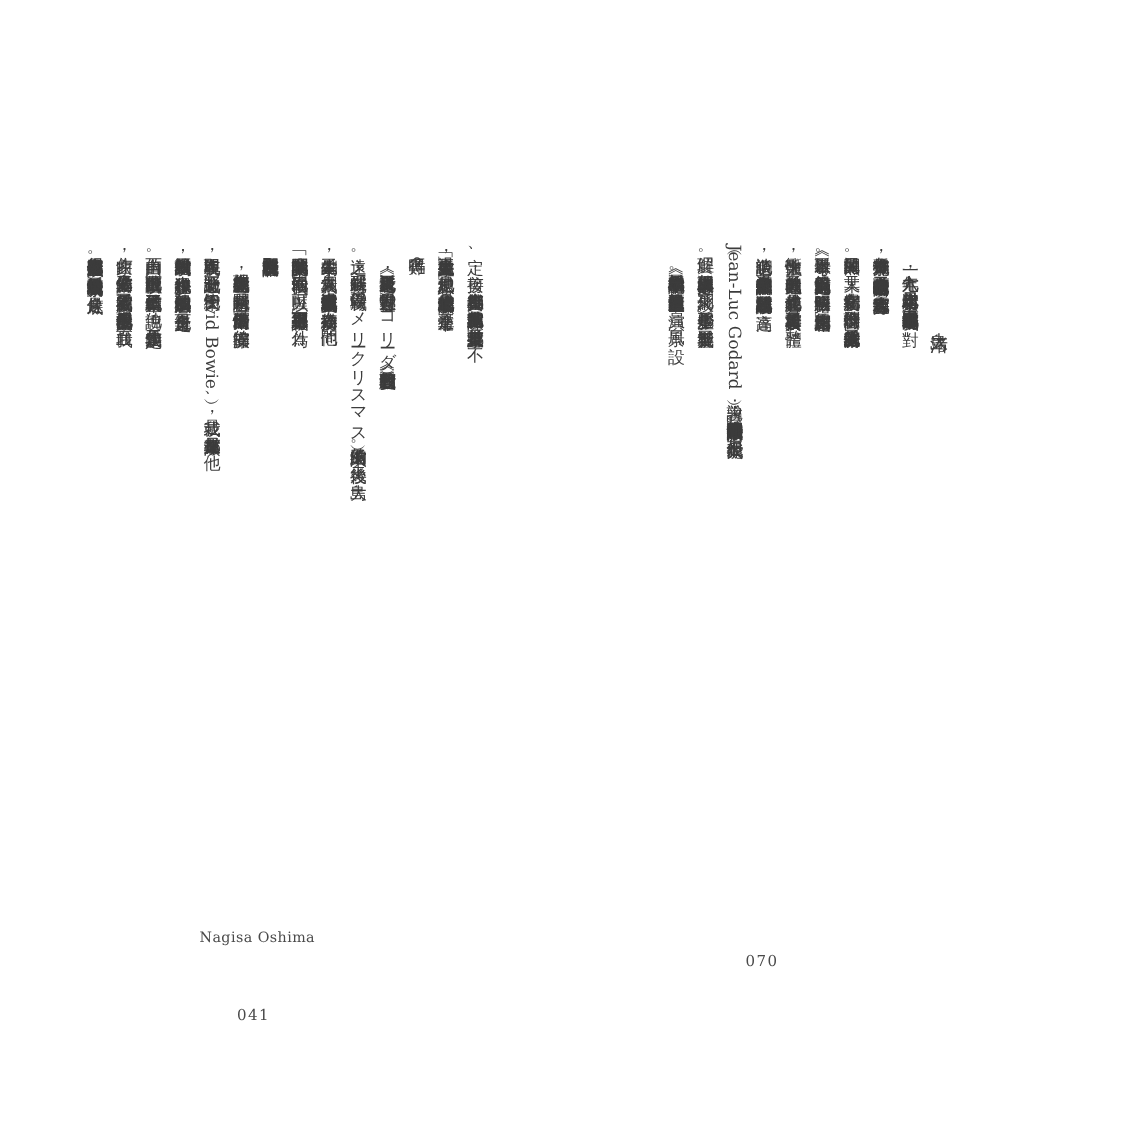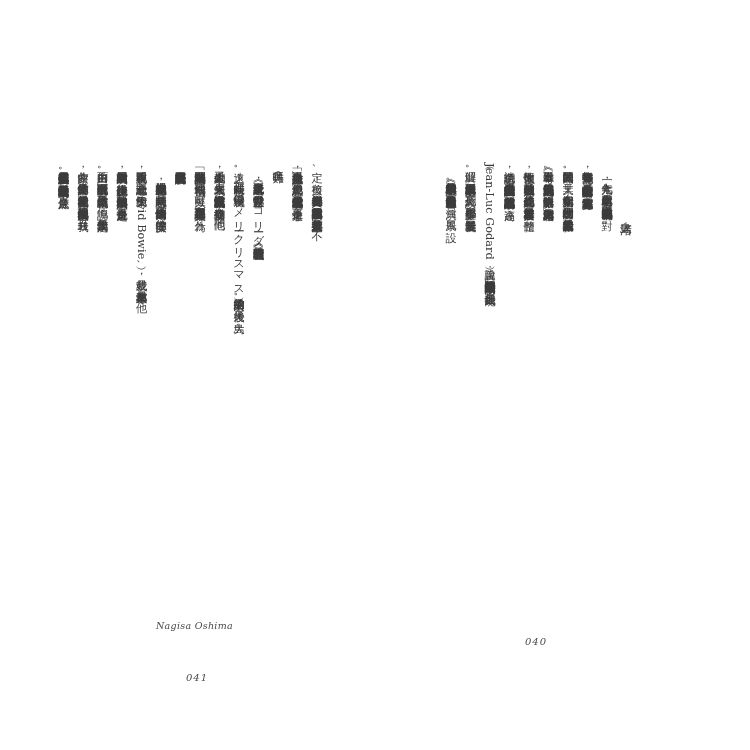--- a/index.html
+++ b/index.html
@@ -34,22 +34,21 @@
   .text-block.right { right: 134px; }
   .text-block.left  { right: 424px; }
   .text-block .col {
     line-height: 19.5px;      
     white-space: nowrap;
     letter-spacing: 0.1px;
   }
   .text-block .col.indent { padding-top: 11.2px; }
   .footer {
     position: absolute;
-    text-align: right;
-    font-style: italic;
+    text-align: left;
     color: #4a4a4a;
   }
   .footer.author   { left: 133px; top: 620px; width: 100px; font-size: 9.5px; letter-spacing: 0.3px; }
   .footer.num-left { left: 158px; top: 672px; width: 50px;  font-size: 10px; letter-spacing: 1px; }
   .footer.num-right{ left: 497px; top: 636px; width: 50px;  font-size: 10px; letter-spacing: 1px; }
 </style>
 </head>
 <body>
 
 <div class="canvas">
@@ -60,21 +59,21 @@
         <div class="col indent">一九六七年，新宿是日本次文化中心。在世田谷鄉下地方度過小學跟國中時代的我，對</div>
         <div class="col">各種事物充滿好奇，上了高中之後每天就在新宿街頭的爵士咖啡店、書店和電影院等地方</div>
         <div class="col">漫無目的閒晃。某一天，在新宿文化劇場，沒什麼特別的理由，我就去看了大島渚的電影</div>
         <div class="col">《日本春歌考》。銀幕上滿滿的日之丸與吉田日出子，影像鮮明搶眼，與大島渚電影的「相遇」</div>
         <div class="col">衝擊性太強，引發了我強烈的興趣，也想看其他作品，於是接著看了《日本夜與霧》。整體</div>
         <div class="col">色調暗淡，不過印象中是學生們大發議論的電影，讓我想起埴谷雄高的小說《死靈》。高達</div>
         <div class="col">（Jean-Luc Godard）曾說：「大島的《青春殘酷物語》開啟了法國新浪潮」，但我是不太能</div>
         <div class="col">理解。但後來的《無理心中日本之夏》、《絞死刑》、《少年》那些電影，無疑影響了我。</div>
         <div class="col indent">我心中最好的是《新宿小偷日記》。簡直像在銀幕上看自己的日常生活，演員、風景、設</div>
       </div>
-    <div class="footer num-right">040</div>
+    <div class="footer num-right">070</div>
   </div>
 
   <div class="page">
     <div class="text-block left">
         <div class="col">定、剪接，全都感覺極為真實。我認為世上多數的電影導演，某種意義上都是「畫家」。不</div>
         <div class="col">過大島先生並不是「畫家」，他是「思想家」，或是作為思索者的電影導演吧。這不是非常</div>
         <div class="col">難得嗎？</div>
         <div class="col indent">後來我也看了《夏之妹》，對《感官世界》（愛のコリーダ）和《愛的亡靈》我有點敬而</div>
         <div class="col">遠之。就在那時候，《俘虜》（戦場のメリークリスマス）的演出邀約來了。幾天後，大島</div>
         <div class="col">先生帶了劇本，一個人來見我。沒演過戲也沒做過電影配樂的我，在接受邀約前，問他：</div>

